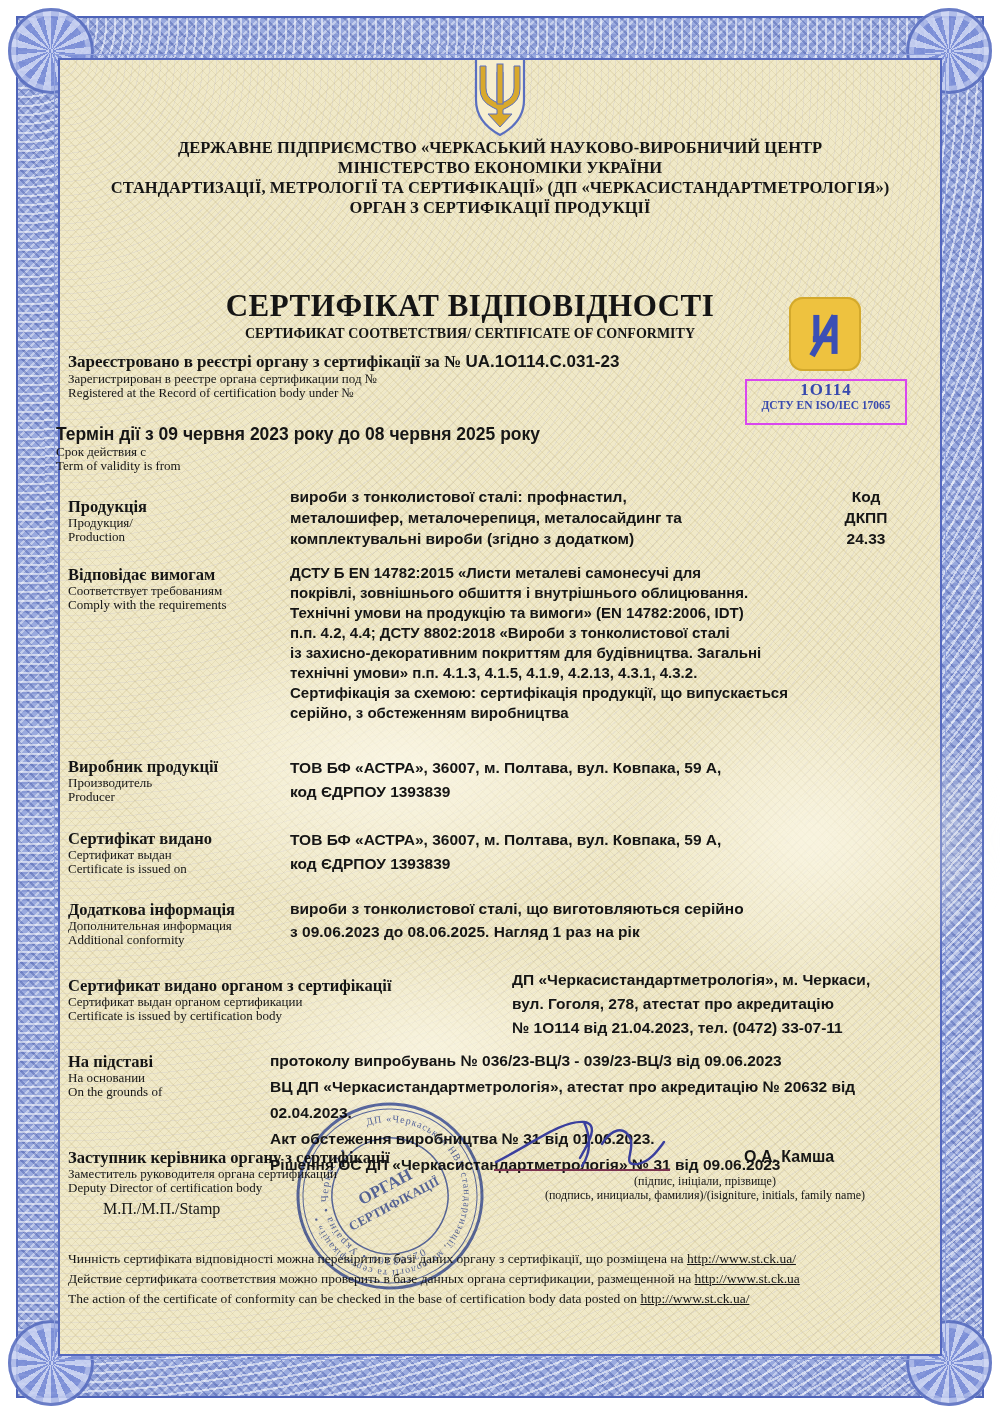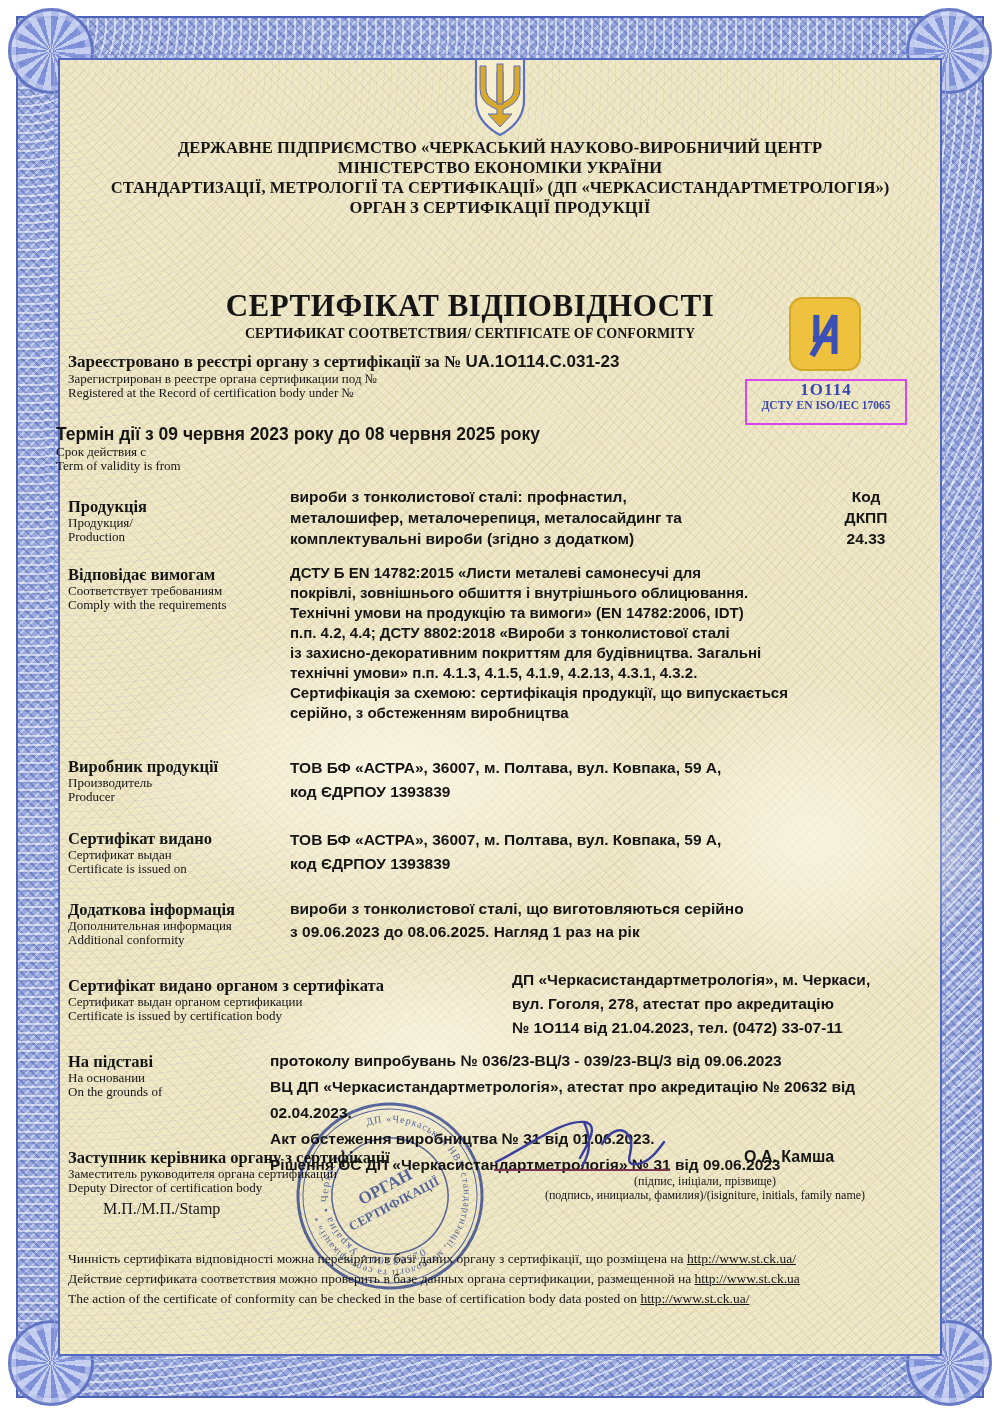--- a/index.html
+++ b/index.html
@@ -175,21 +175,21 @@
 
   <div class="abs lab" style="left:68px;top:900px;">
     <div class="l-main">Додаткова інформація</div>
     <div class="small">Дополнительная информация</div>
     <div class="small">Additional conformity</div>
   </div>
   <div class="abs val ml" style="left:290px;top:897px;width:620px;line-height:23px;">вироби з тонколистової сталі, що виготовляються серійно
 з 09.06.2023 до 08.06.2025. Нагляд 1 раз на рік</div>
 
   <div class="abs lab" style="left:68px;top:976px;width:430px;">
-    <div class="l-main">Сертифікат видано органом з сертифіката</div>
+    <div class="l-main">Сертификат видано органом з сертифікації</div>
     <div class="small">Сертификат выдан органом сертификации</div>
     <div class="small">Certificate is issued by certification body</div>
   </div>
   <div class="abs val ml" style="left:512px;top:968px;width:420px;line-height:24px;">ДП «Черкасистандартметрологія», м. Черкаси,
 вул. Гоголя, 278, атестат про акредитацію
 № 1О114 від 21.04.2023, тел. (0472) 33-07-11</div>
 
   <div class="abs lab" style="left:68px;top:1052px;">
     <div class="l-main">На підставі</div>
     <div class="small">На основании</div>

